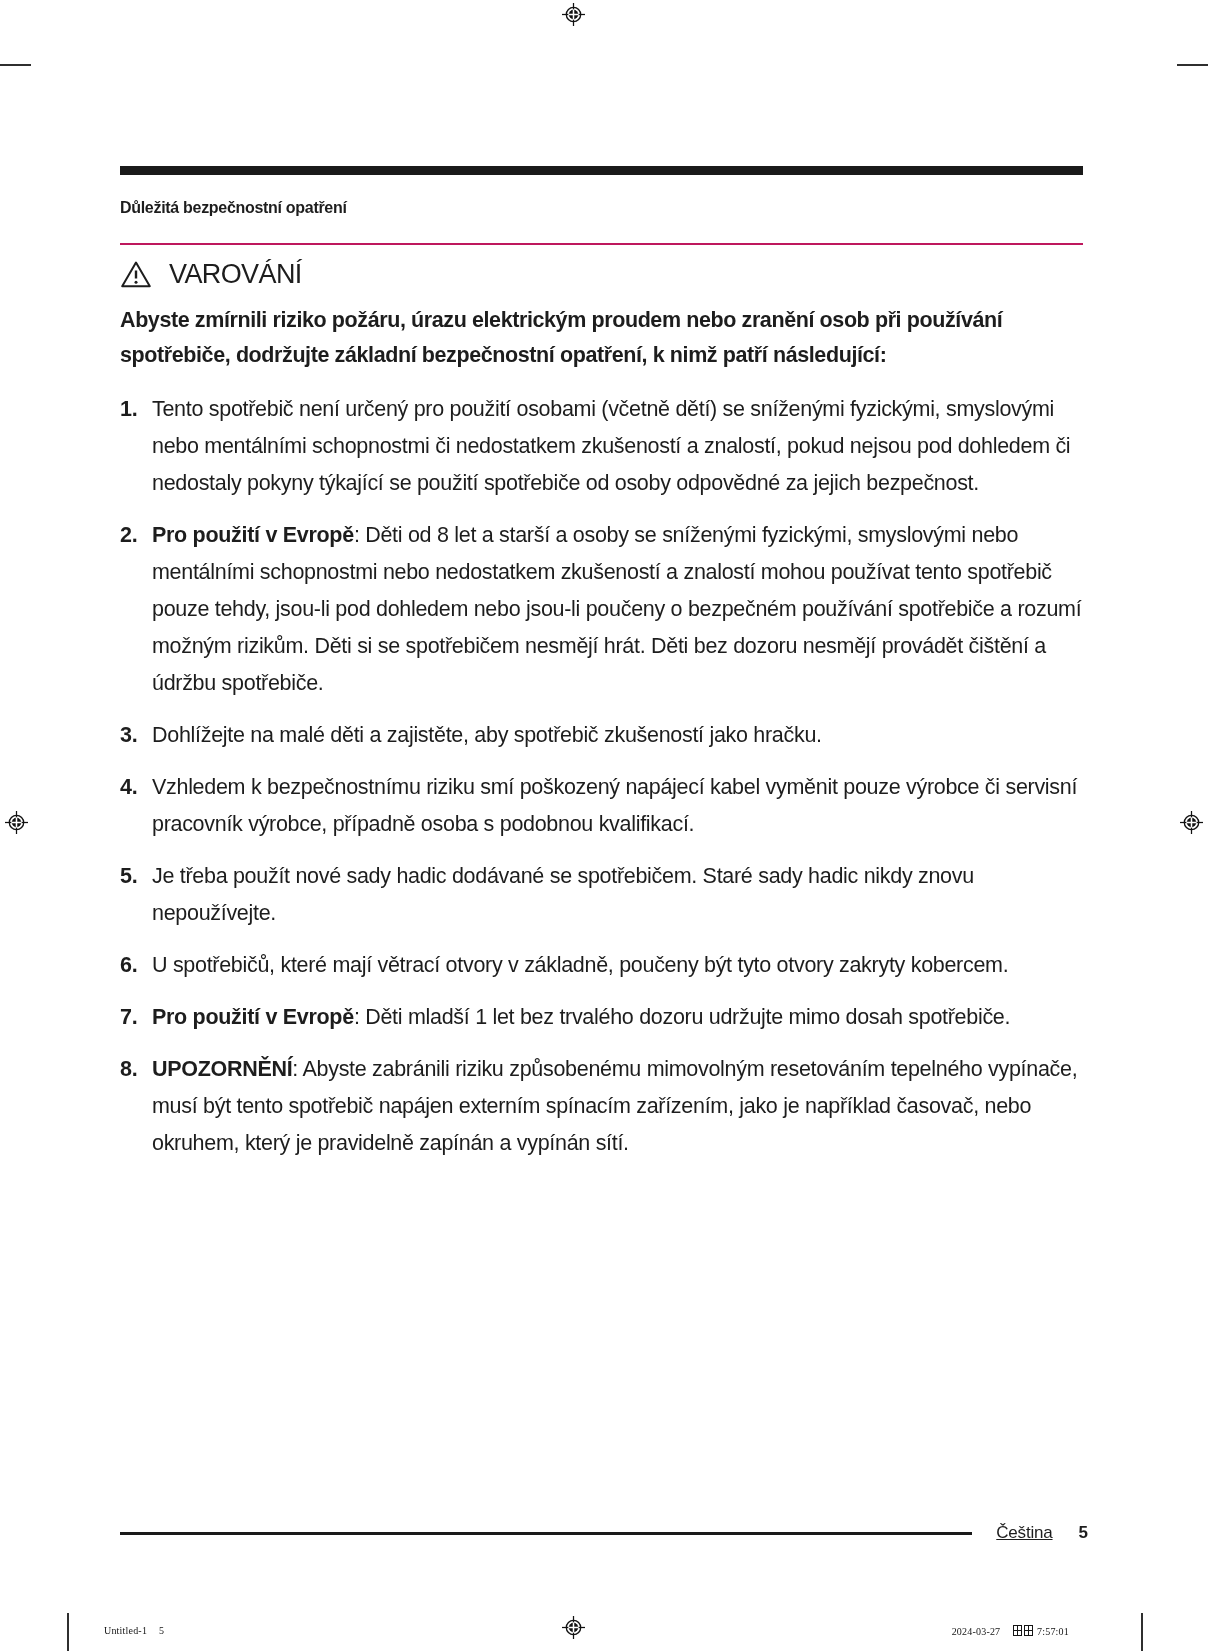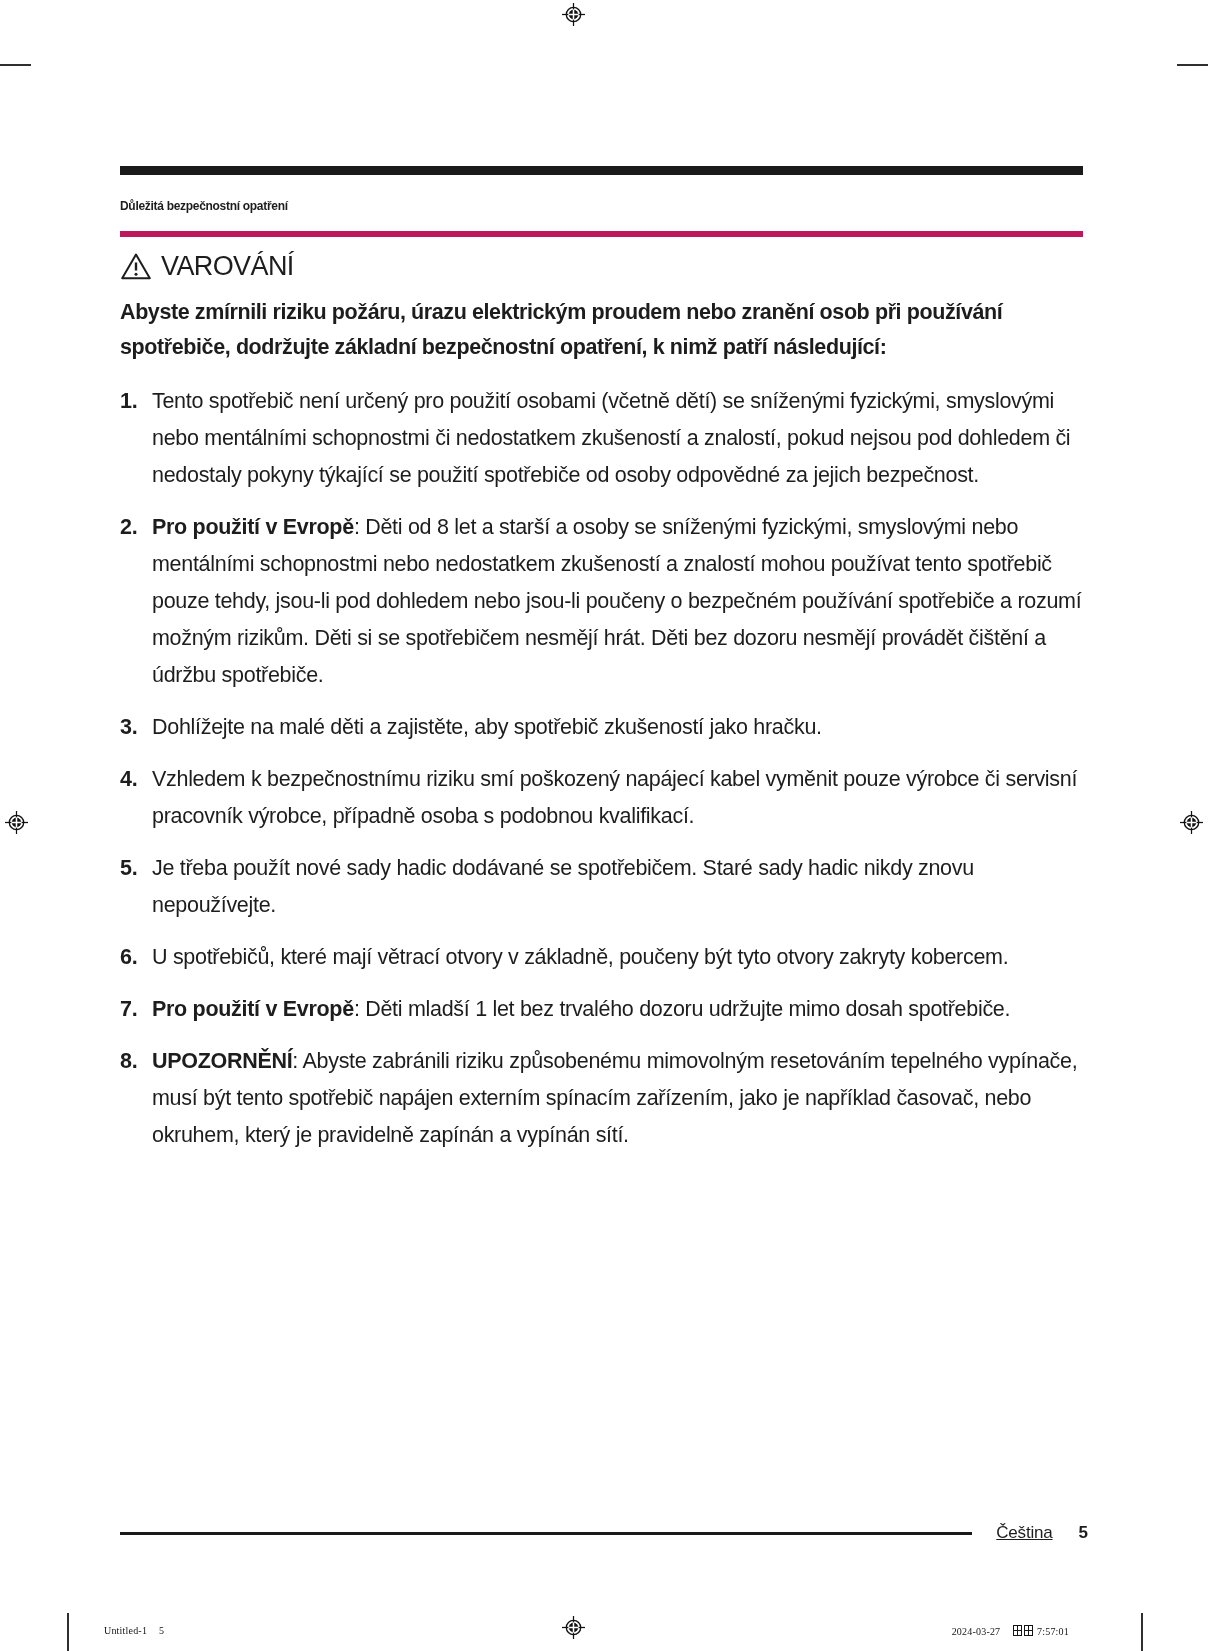--- a/index.html
+++ b/index.html
@@ -12,28 +12,28 @@
     color:#1d1d1d;
     -webkit-font-smoothing:antialiased;
   }
 
   .content { position:absolute; left:120px; top:0; width:963px; }
 
   .topbar { margin-top:166px; height:9px; background:#1a1a1a; }
 
   .section-title {
     margin-top:24px;
-    font-size:12px; font-weight:700; letter-spacing:-0.3px;
-    padding-bottom:18px;
-    border-bottom:6px solid #be185d;
+    font-size:16px; font-weight:700; letter-spacing:-0.3px;
+    padding-bottom:26px;
+    border-bottom:2px solid #be185d;
   }
 
   .warning-head {
     margin-top:14px;
-    display:flex; align-items:center; gap:9px;
+    display:flex; align-items:center; gap:17px;
     font-size:27px; font-weight:500; letter-spacing:-0.6px;
   }
   .warning-head svg { display:block; }
 
   .intro {
     margin-top:13px;
     font-size:21.5px; font-weight:700;
     line-height:35px; letter-spacing:-0.4px;
   }
 
@@ -146,21 +146,21 @@
     <span>
       <svg width="32" height="29" viewBox="0 0 32 29">
         <path d="M16 2.5 L29.8 26.2 H2.2 Z" fill="none" stroke="#1d1d1d" stroke-width="2" stroke-linejoin="round"></path>
         <line x1="16" y1="10.5" x2="16" y2="18.5" stroke="#1d1d1d" stroke-width="2.4"></line>
         <circle cx="16" cy="22.3" r="1.5" fill="#1d1d1d"></circle>
       </svg>
     </span>
     <span>VAROVÁNÍ</span>
   </div>
 
-  <div class="intro">Abyste zmírnili riziku požáru, úrazu elektrickým proudem nebo zranění osob při používání spotřebiče, dodržujte základní bezpečnostní opatření, k nimž patří následující:</div>
+  <div class="intro">Abyste zmírnili riziko požáru, úrazu elektrickým proudem nebo zranění osob při používání spotřebiče, dodržujte základní bezpečnostní opatření, k nimž patří následující:</div>
 
   <ol class="safety-list">
     <li>
       <span class="num">1.</span>
       <span><span class="lead"></span><span>Tento spotřebič není určený pro použití osobami (včetně dětí) se sníženými fyzickými, smyslovými nebo mentálními schopnostmi či nedostatkem zkušeností a znalostí, pokud nejsou pod dohledem či nedostaly pokyny týkající se použití spotřebiče od osoby odpovědné za jejich bezpečnost.</span></span>
     </li>
     <li>
       <span class="num">2.</span>
       <span><span class="lead">Pro použití v Evropě</span><span>: Děti od 8 let a starší a osoby se sníženými fyzickými, smyslovými nebo mentálními schopnostmi nebo nedostatkem zkušeností a znalostí mohou používat tento spotřebič pouze tehdy, jsou-li pod dohledem nebo jsou-li poučeny o bezpečném používání spotřebiče a rozumí možným rizikům. Děti si se spotřebičem nesmějí hrát. Děti bez dozoru nesmějí provádět čištění a údržbu spotřebiče.</span></span>
     </li>

